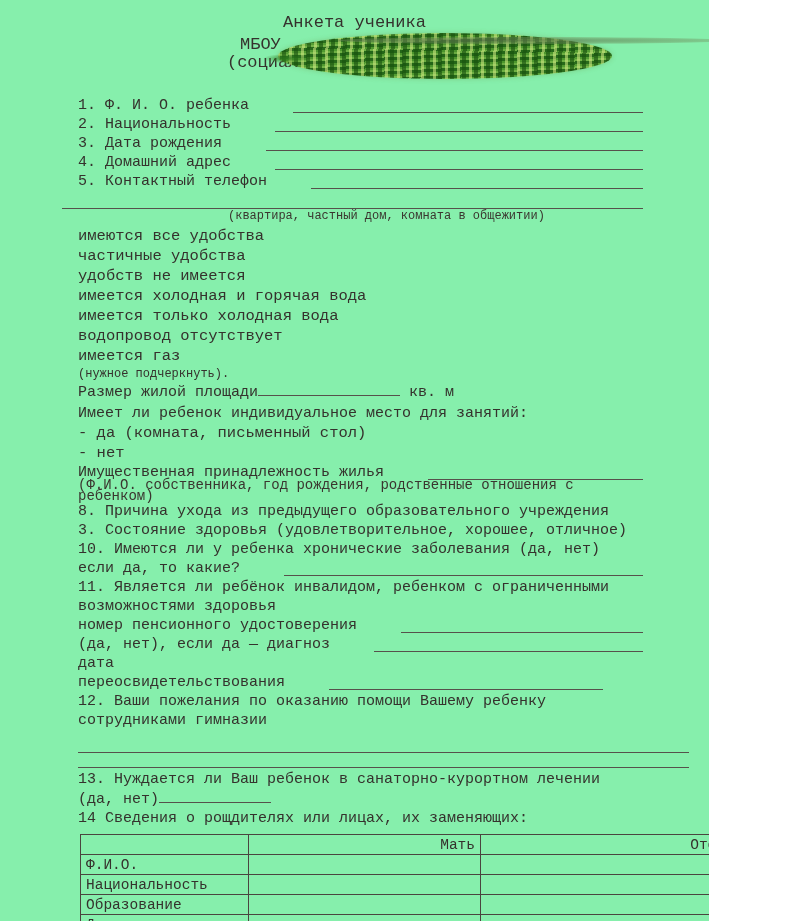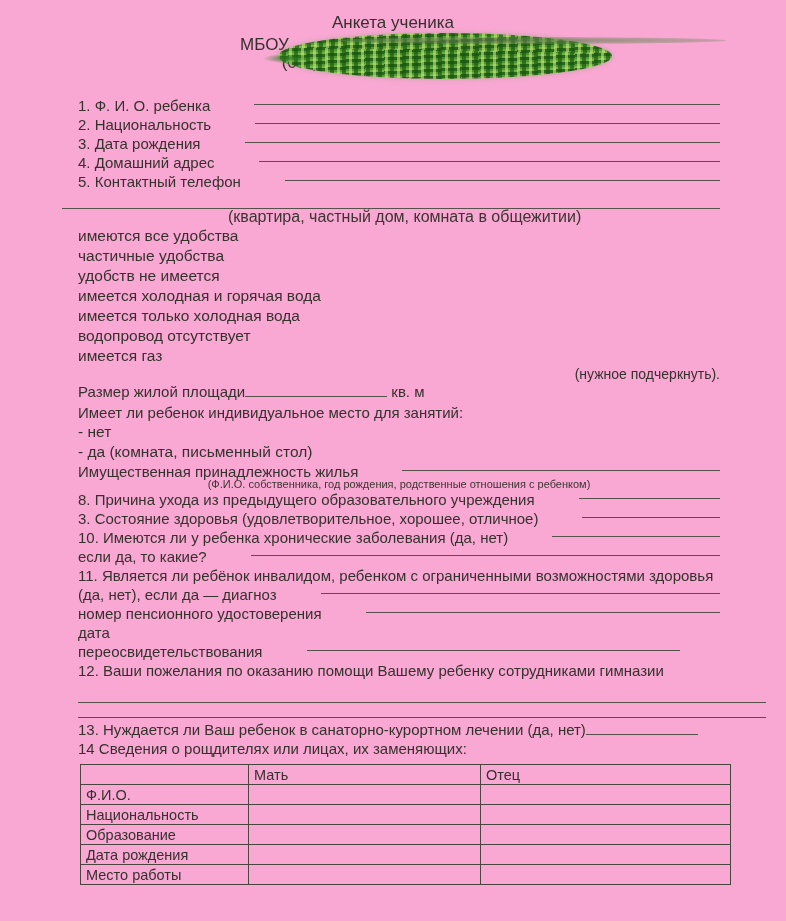--- a/index.html
+++ b/index.html
@@ -1,19 +1,19 @@
 <!DOCTYPE html>
 <html><head>
 <meta charset="utf-8">
 <style>
   html,body{margin:0;padding:0;}
   .page{
-    position:relative; width:786px; height:921px;
-    background:#f9a8d4; overflow:hidden;
-    font-family:Liberation Sans, sans-serif;
+    position:relative; width:709px; height:921px;
+    background:#86efac; overflow:hidden;
+    font-family:Liberation Mono, monospace;
     color:#35322d;
   }
   .content{padding:0 66px 0 78px;}
 
   
   .hdr{position:relative; padding-top:12px; height:84px;}
   .hdr-title{position:relative; z-index:3; text-align:center; font-size:17px; line-height:22px;}
   .hdr-org{position:relative; z-index:1; font-size:17px; line-height:22px; padding-left:240px;}
   .hdr-sub{position:relative; z-index:1; text-align:center; font-size:17px; line-height:22px; margin-top:-4px;}
   .blob{
@@ -30,39 +30,39 @@
     border-radius:50%;
     background:radial-gradient(ellipse at 40% 50%, rgba(85,110,70,.7) 0%, rgba(110,140,90,.45) 60%, rgba(120,150,100,0) 100%);
   }
   .blob::after{ 
     content:""; position:absolute; left:-14px; top:45%; width:46px; height:9px;
     border-radius:50%;
     background:radial-gradient(ellipse, rgba(45,122,29,.85), rgba(60,130,40,0) 75%);
   }
 
   
-  .fline{display:flex; align-items:center; height:19px; font-size:15px; line-height:19px;gap:40px;}
+  .fline{display:flex; align-items:flex-end; height:19px; font-size:15px; line-height:19px;gap:40px;}
   .fline .lbl{white-space:nowrap;}
   .fline .fill{flex:1 1 auto; border-bottom:1px solid #56514b; margin:0 0 2px 4px;}
   .rule{border-bottom:1px solid #56514b; height:17px;}
   .rule.cont{margin-left:-16px;}       
   .rule.wide{margin-right:-46px; height:14px;}  
 
-  .cap{font-size:16px; line-height:15px; color:#3a362f;}
+  .cap{font-size:12px; line-height:15px; color:#3a362f;}
   .cap.center{padding-left:150px;}
   .opt{font-size:15.5px; line-height:20px;}
-  .note{font-size:14px; line-height:16px;text-align:right;}
+  .note{font-size:12px; line-height:16px;}
   .txt{font-size:15px; line-height:19px;}
   .u-fixed{display:inline-block; border-bottom:1px solid #56514b; height:13px; vertical-align:baseline;}
-  .own-cap{font-size:11px; line-height:11px; text-align:center; color:#3a362f; margin-top:-2px;}
+  .own-cap{font-size:14px; line-height:11px; text-align:left; color:#3a362f; margin-top:-2px;}
 
   
   table.parents{border-collapse:collapse; width:650px; margin:6px 0 0 2px; table-layout:fixed; font-size:14.5px;}
   table.parents td{border:1px solid #4a453f; padding:0 5px; height:19px; vertical-align:middle; overflow:hidden; white-space:nowrap;}
-  table.parents td.hd{text-align:left;}
+  table.parents td.hd{text-align:right;}
   .c1{width:168px;} .c2{width:232px;} .c3{width:250px;}
 
   .mt2{margin-top:2px;} .mt4{margin-top:4px;} .mt8{margin-top:8px;}
 </style>
 </head>
 <body>
 
 <div class="page">
 
   <div class="hdr">
@@ -106,22 +106,22 @@
       <div class="opt">водопровод отсутствует</div>
       <div class="opt">имеется газ</div>
     </div>
     <div class="note">(нужное подчеркнуть).</div>
 
     <div class="txt">
       <span>Размер жилой площади</span><span class="u-fixed" style="width:142px;"></span>&nbsp;<span>кв. м</span>
     </div>
 
     <div class="txt mt2">Имеет ли ребенок индивидуальное место для занятий:</div>
+    <div class="opt">- да (комната, письменный стол)</div>
     <div class="opt">- нет</div>
-    <div class="opt">- да (комната, письменный стол)</div>
 
     <div class="fline">
       <span class="lbl">Имущественная принадлежность жилья</span>
         <span class="fill"></span>
     </div>
     <div class="own-cap">(Ф.И.О. собственника, год рождения, родственные отношения с ребенком)</div>
 
     <div class="fline">
       <span class="lbl">8. Причина ухода из предыдущего образовательного учреждения</span>
         <span class="fill"></span>
@@ -134,25 +134,25 @@
       <span class="lbl">10. Имеются ли у ребенка хронические заболевания (да, нет)</span>
         <span class="fill"></span>
     </div>
     <div class="fline">
       <span class="lbl">если да, то какие?</span>
         <span class="fill"></span>
     </div>
 
     <div class="txt">11. Является ли ребёнок инвалидом, ребенком с ограниченными возможностями здоровья</div>
     <div class="fline">
+      <span class="lbl">номер пенсионного удостоверения</span>
+        <span class="fill"></span>
+    </div>
+    <div class="fline">
       <span class="lbl">(да, нет), если да — диагноз</span>
-        <span class="fill"></span>
-    </div>
-    <div class="fline">
-      <span class="lbl">номер пенсионного удостоверения</span>
         <span class="fill"></span>
     </div>
     <div class="txt">дата</div>
     <div class="fline">
       <span class="lbl">переосвидетельствования</span>
         <span class="fill" style="margin-right:40px;"></span>
     </div>
 
     <div class="txt">12. Ваши пожелания по оказанию помощи Вашему ребенку сотрудниками гимназии</div>
     <div class="rule wide mt8"></div>

